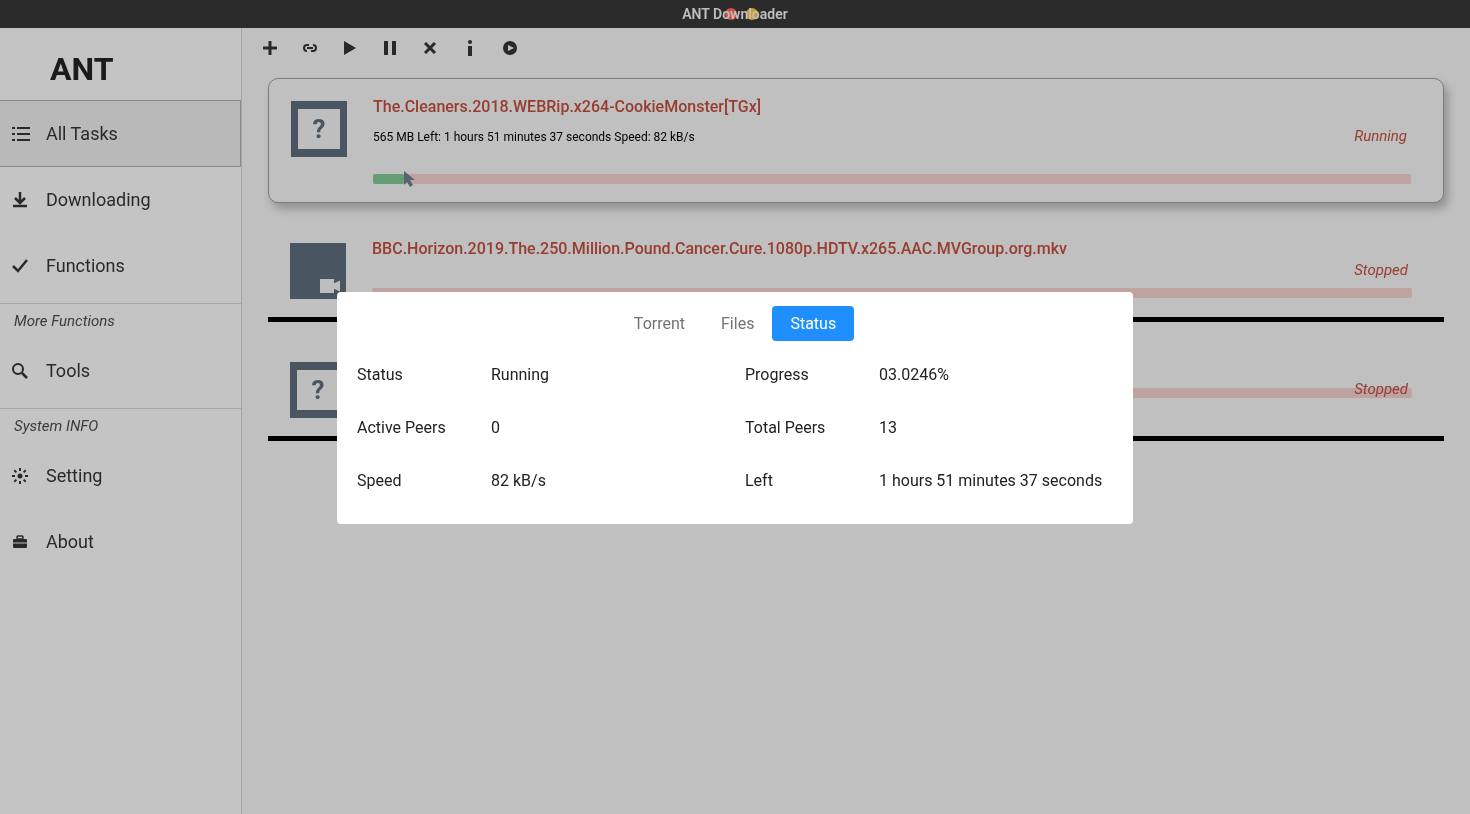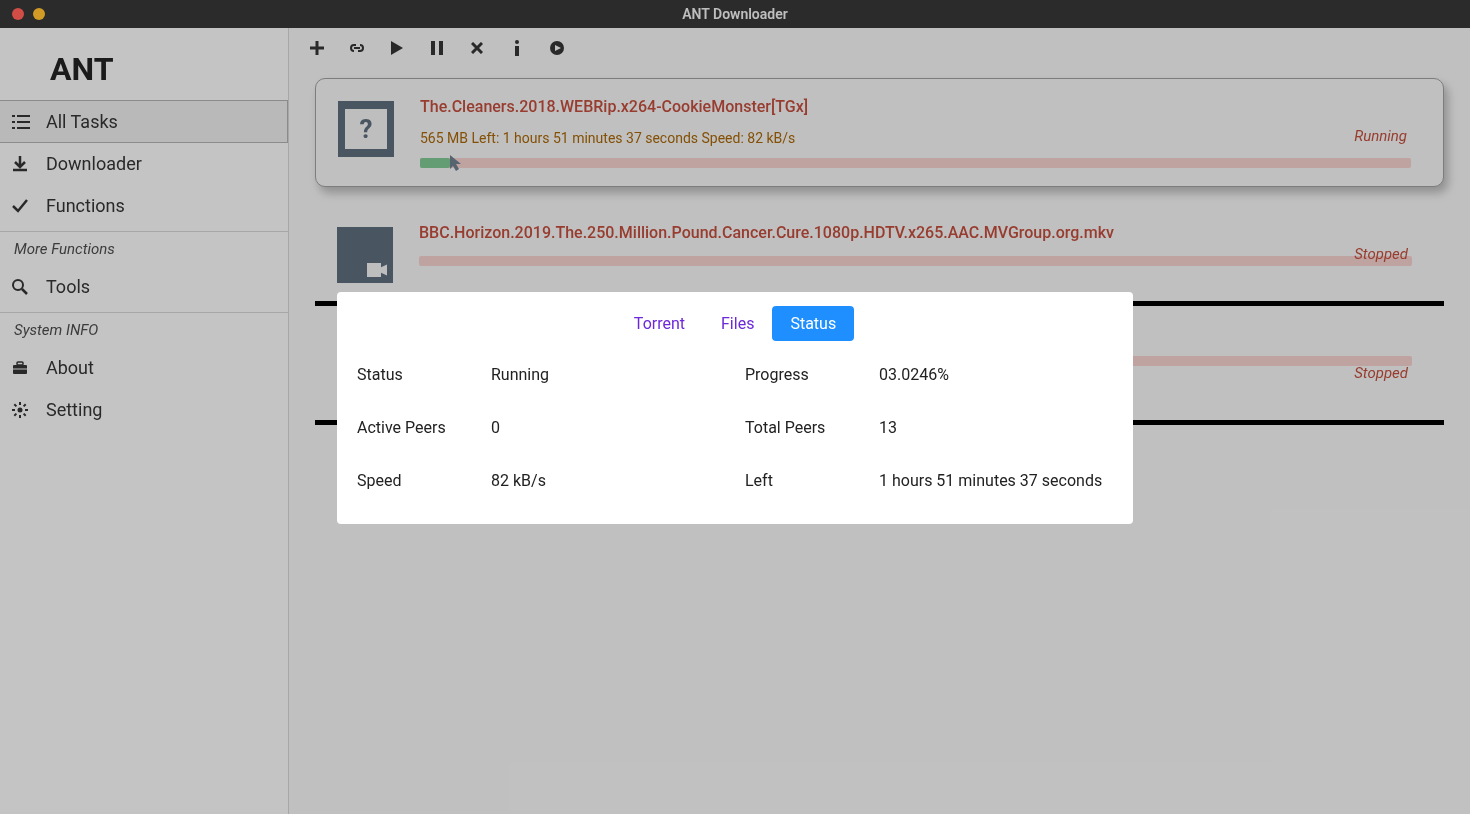--- a/index.html
+++ b/index.html
@@ -12,20 +12,21 @@
   background: #f0f0f0;
 }
 
 
 .titlebar {
   height: 28px;
   background: #353535;
   display: flex;
   align-items: center;
   position: relative;
+  justify-content: center;
 }
 .window-controls {
   display: flex;
   gap: 9px;
   padding-left: 12px;
 }
 .win-btn {
   width: 12px;
   height: 12px;
   border-radius: 50%;
@@ -42,42 +43,42 @@
 }
 
 
 .app {
   display: flex;
   height: calc(100% - 28px);
 }
 
 
 .sidebar {
-  width: 289px;
+  width: 242px;
   background: #f0f0f0;
   border-right: 1px solid #ccc;
   padding-top: 10px;
 }
 .brand {
   font-size: 32px;
   font-weight: 700;
   padding: 12px 0 12px 50px;
   color: #222;
 }
 .section-label {
   font-style: italic;
   color: #4a4a4a;
   font-size: 15px;
   padding: 8px 0 8px 14px;
 }
 .nav-item {
   display: flex;
   align-items: center;
   gap: 14px;
-  padding: 10px 12px;
+  padding: 22px 12px;
   font-size: 18px;
   color: #333;
   cursor: pointer;
   border-bottom: 1px solid transparent;
 }
 .nav-item.active {
   background: #e2e2e2;
   border: 1px solid #aaa;
   border-left: none;
 }
@@ -173,23 +174,23 @@
   clip-path: polygon(0 0, 70% 0, 70% 30%, 100% 10%, 100% 90%, 70% 70%, 70% 100%, 0 100%);
 }
 .task-body { flex: 1; }
 .task-title {
   color: #b94a3a;
   font-size: 16px;
   font-weight: 500;
   margin-bottom: 14px;
 }
 .task-meta {
-  color: #a16207;
-  font-size: 14px;
-  margin-bottom: 12px;
+  color: #000000;
+  font-size: 12px;
+  margin-bottom: 30px;
 }
 .task-status {
   position: absolute;
   right: 36px;
   top: 48px;
   font-style: italic;
   color: #b94a3a;
   font-size: 15px;
 }
 .task-card.plain .task-status { top: 40px; }
@@ -233,21 +234,21 @@
   padding: 14px 16px 34px 16px;
 }
 .modal-tabs {
   display: flex;
   justify-content: center;
   gap: 0;
   margin-bottom: 24px;
 }
 .modal-tab {
   padding: 8px 18px;
-  color: #6d28d9;
+  color: #737373;
   font-size: 16px;
   cursor: pointer;
   border-radius: 4px;
 }
 .modal-tab.active {
   background: #1f8fff;
   color: #fff;
 }
 .modal-grid {
   display: grid;
@@ -293,21 +294,21 @@
           </svg>
       </span>
       <span>All Tasks</span>
     </div>
     <div class="nav-item">
       <span class="nav-icon">
         <svg width="16" height="16" viewBox="0 0 16 16">
             <path d="M8 0 v9 M3 6 l5 5 l5 -5 M1 14 h14" stroke="#333" stroke-width="2.5" fill="none"></path>
           </svg>
       </span>
-      <span>Downloader</span>
+      <span>Downloading</span>
     </div>
     <div class="nav-item">
       <span class="nav-icon">
         <svg width="16" height="14" viewBox="0 0 16 14">
             <path d="M1 7 l5 5 l9 -11" stroke="#333" stroke-width="2.5" fill="none"></path>
           </svg>
       </span>
       <span>Functions</span>
     </div>
 
@@ -318,38 +319,38 @@
         <svg width="16" height="16" viewBox="0 0 16 16">
             <circle cx="6" cy="6" r="5" stroke="#333" stroke-width="2" fill="none"></circle>
             <line x1="10" y1="10" x2="15" y2="15" stroke="#333" stroke-width="2.5"></line>
           </svg>
       </span>
       <span>Tools</span>
     </div>
 
     <div class="nav-divider"></div>
     <div class="section-label">System INFO</div>
+    <div class="nav-item">
+      <span class="nav-icon">
+        <svg width="16" height="16" viewBox="0 0 16 16">
+            <circle cx="8" cy="8" r="2.5" fill="#333"></circle>
+            <path d="M8 0 v3 M8 13 v3 M0 8 h3 M13 8 h3 M2.3 2.3 l2.1 2.1 M11.6 11.6 l2.1 2.1 M2.3 13.7 l2.1 -2.1 M11.6 4.4 l2.1 -2.1" stroke="#333" stroke-width="2"></path>
+          </svg>
+      </span>
+      <span>Setting</span>
+    </div>
     <div class="nav-item">
       <span class="nav-icon">
         <svg width="16" height="14" viewBox="0 0 16 14">
             <rect x="1" y="4" width="14" height="9" rx="1" fill="#333"></rect>
             <rect x="5" y="1" width="6" height="3" rx="1" fill="none" stroke="#333" stroke-width="1.5"></rect>
             <line x1="1" y1="8" x2="15" y2="8" stroke="#ebebeb" stroke-width="1"></line>
           </svg>
       </span>
       <span>About</span>
-    </div>
-    <div class="nav-item">
-      <span class="nav-icon">
-        <svg width="16" height="16" viewBox="0 0 16 16">
-            <circle cx="8" cy="8" r="2.5" fill="#333"></circle>
-            <path d="M8 0 v3 M8 13 v3 M0 8 h3 M13 8 h3 M2.3 2.3 l2.1 2.1 M11.6 11.6 l2.1 2.1 M2.3 13.7 l2.1 -2.1 M11.6 4.4 l2.1 -2.1" stroke="#333" stroke-width="2"></path>
-          </svg>
-      </span>
-      <span>Setting</span>
     </div>
   </div>
 
   <div class="content">
 
     <div class="toolbar">
       <div class="tool-btn">
         <svg width="14" height="14" viewBox="0 0 14 14">
             <path d="M7 0 v14 M0 7 h14" stroke="#333" stroke-width="3"></path>
           </svg>

